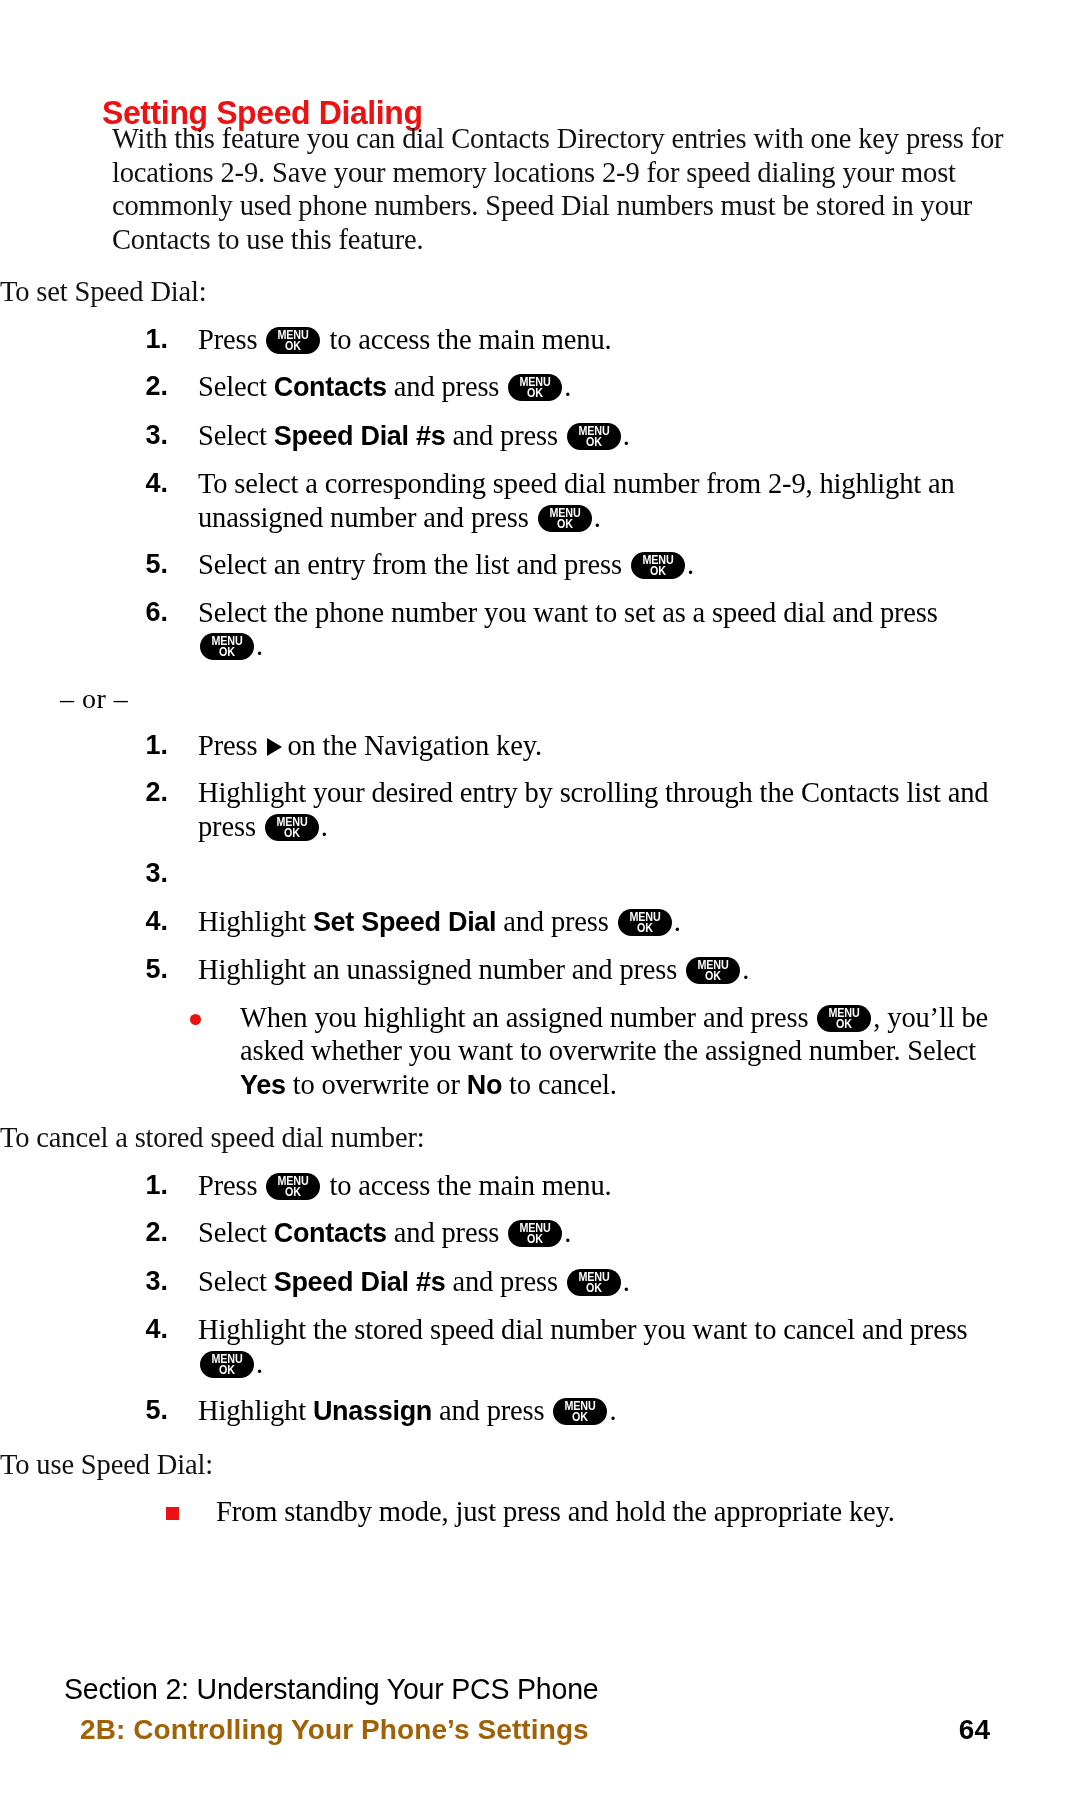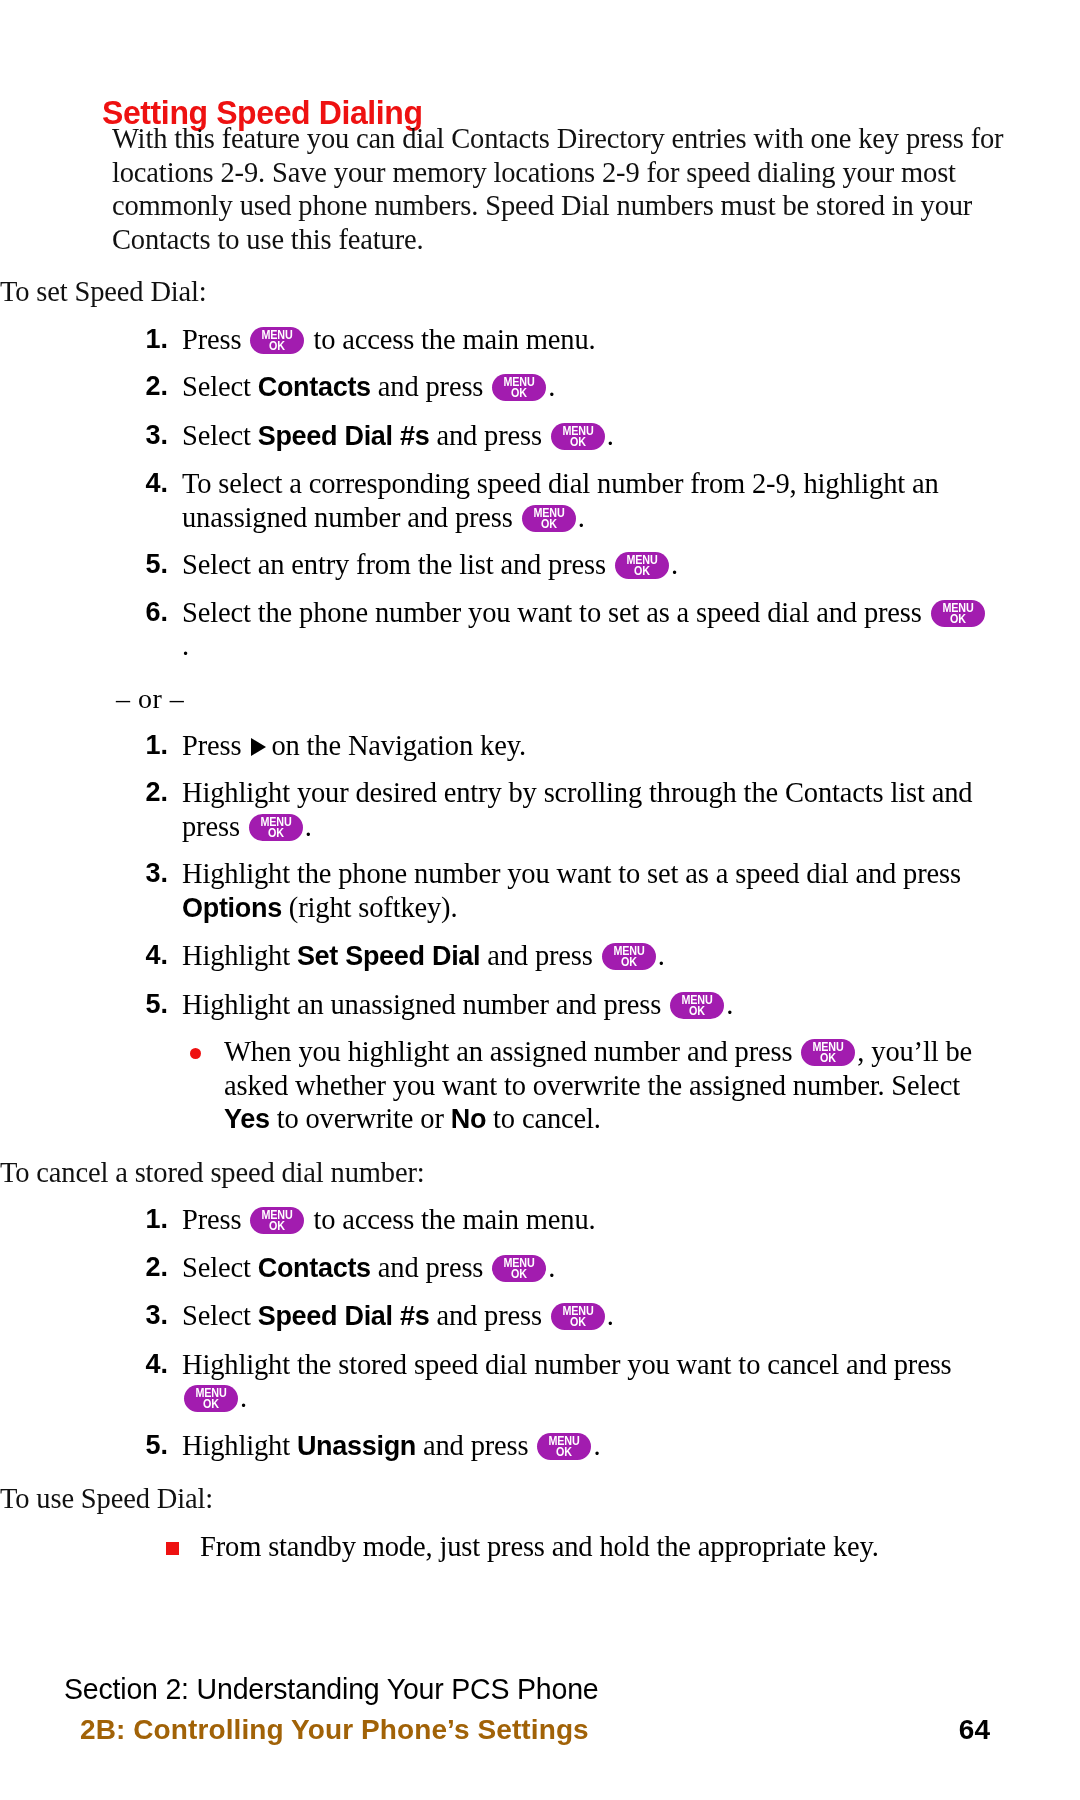--- a/index.html
+++ b/index.html
@@ -85,41 +85,41 @@
     font-size: 27px;
     line-height: 33.5px;
     width: 30px;
     text-align: right;
     color: #000;
   }
   .row .marker.num-indent1 { margin-left: 138px; }
 
   .row .txt {
     flex: 1 1 auto;
-    margin-left: 14px;
+    margin-left: 30px;
     font-family: "Liberation Serif", "DejaVu Serif", serif;
     font-size: 28.5px;
     line-height: 33.5px;
     letter-spacing: -0.15px;
   }
 
   
   b.ui {
     font-family: "Liberation Sans Narrow", "Liberation Sans", sans-serif;
     font-weight: bold;
     font-size: 27px;
     letter-spacing: -0.3px;
     text-align: right;
   }
 
   
   .menukey {
     display: inline-block;
     vertical-align: -5px;
-    background: #a21caf;
+    background: #000000;
     border-radius: 14px;
     width: 54px;
     height: 27px;
     position: relative;
     margin: 0 2px;
     overflow: hidden;
   }
   .menukey i {
     position: absolute;
     left: 0;
@@ -141,21 +141,21 @@
     width: 0; height: 0;
     border-left: 15px solid #000;
     border-top: 9px solid transparent;
     border-bottom: 9px solid transparent;
     vertical-align: -1px;
     margin: 0 5px 0 3px;
   }
 
   
   .orsep {
-    padding-left: 116px;
+    padding-left: 60px;
     margin-top: 20px;
     font-family: "Liberation Serif", "DejaVu Serif", serif;
     font-size: 28px;
     letter-spacing: 0.5px;
   }
 
   
   .row .dotmark {
     flex: 0 0 auto;
     margin-left: 190px;
@@ -273,21 +273,20 @@
         <div class="row">
           <span class="marker num-indent1">1.</span>
           <span class="txt">Press <span class="navarrow"></span>on the Navigation key.</span>
         </div>
         <div class="row">
           <span class="marker num-indent1">2.</span>
           <span class="txt">Highlight your desired entry by scrolling through the Contacts list and press <span class="menukey"><i class="k1">MENU</i><i class="k2">OK</i></span>.</span>
         </div>
         <div class="row">
           <span class="marker num-indent1">3.</span>
-          <span class="txt">Highlight the phone number you want to set as a speed dial and press <b class="ui">Options</b> (right softkey).</span>
         </div>
         <div class="row">
           <span class="marker num-indent1">4.</span>
           <span class="txt">Highlight <b class="ui">Set Speed Dial</b> and press <span class="menukey"><i class="k1">MENU</i><i class="k2">OK</i></span>.</span>
         </div>
         <div class="row">
           <span class="marker num-indent1">5.</span>
           <span class="txt">Highlight an unassigned number and press <span class="menukey"><i class="k1">MENU</i><i class="k2">OK</i></span>.</span>
         </div>
       </div>

